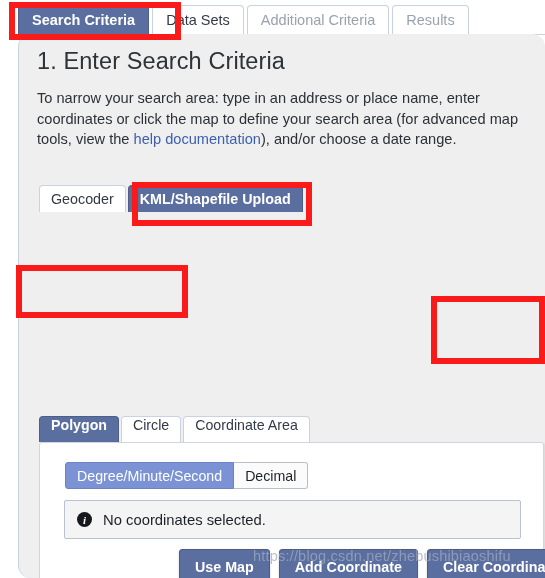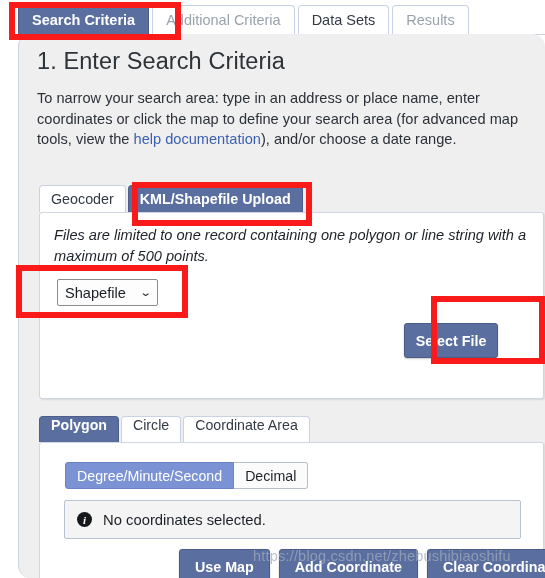--- a/index.html
+++ b/index.html
@@ -323,25 +323,25 @@
 </style>
 </head>
 <body>
 
 <div id="root">
 
   <div class="tabstrip">
     <div class="tab active">
       <span>Search Criteria</span>
     </div>
+    <div class="tab">
+      <span>Data Sets</span>
+    </div>
     <div class="tab disabled">
       <span>Additional Criteria</span>
-    </div>
-    <div class="tab">
-      <span>Data Sets</span>
     </div>
     <div class="tab disabled">
       <span>Results</span>
     </div>
   </div>
 
   <div class="panel">
 
     <div class="page-title">1. Enter Search Criteria</div>
 
@@ -349,32 +349,20 @@
 
     <div class="subtabs">
       <div class="subtab">
         <span>Geocoder</span>
       </div>
       <div class="subtab active">
         <span>KML/Shapefile Upload</span>
       </div>
     </div>
 
-    <div class="upload-card">
-      <div class="upload-note">Files are limited to one record containing one polygon or line string with a maximum of 500 points.</div>
-
-      <div class="file-type-select">
-        <span>Shapefile</span>
-        <span class="chev">⌄</span>
-      </div>
-
-      <div class="select-file-btn">
-        <span>Select File</span>
-      </div>
-    </div>
 
     <div class="spatial-tabs">
       <div class="sp-tab active">
         <span>Polygon</span>
       </div>
       <div class="sp-tab">
         <span>Circle</span>
       </div>
       <div class="sp-tab">
         <span>Coordinate Area</span>

